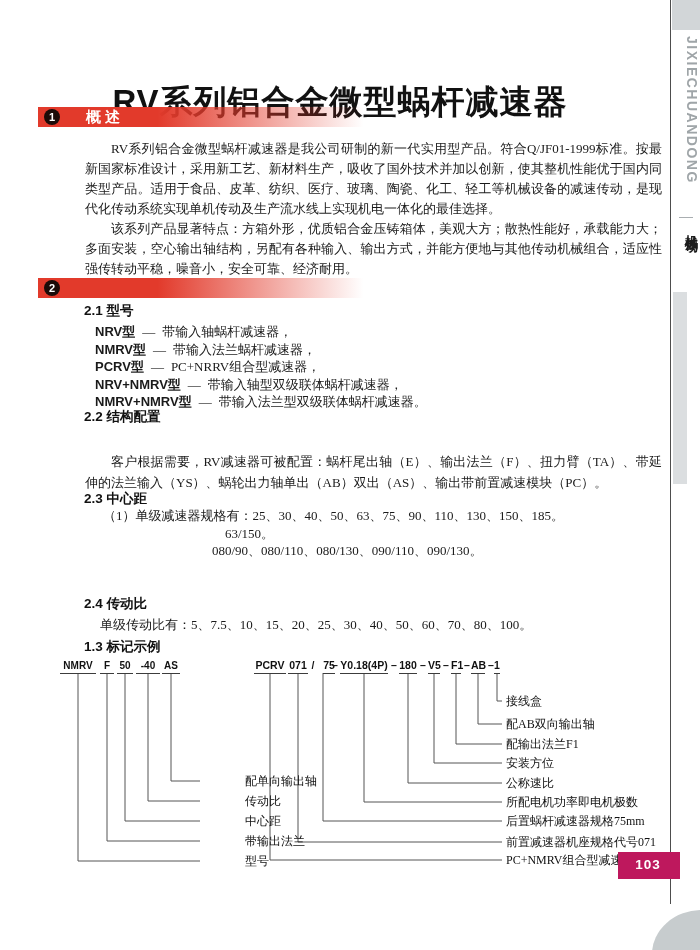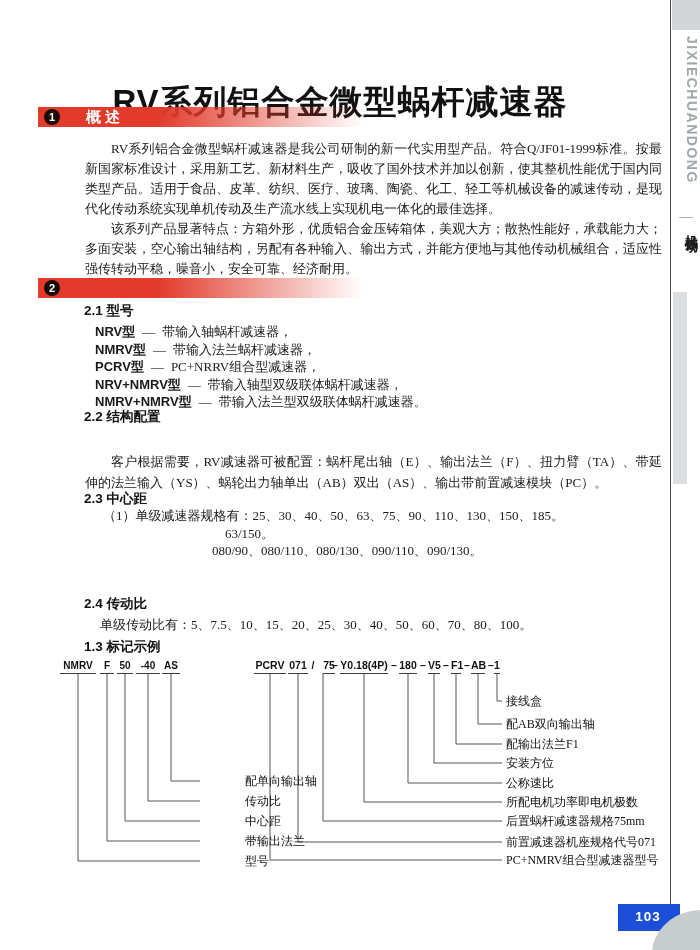--- a/index.html
+++ b/index.html
@@ -98,22 +98,22 @@
     letter-spacing:1.5px;color:#9fa5a8;text-align:left;
   }
   .v-sep{position:absolute;left:679px;top:217px;width:14px;height:1px;background:#a9aeb1;}
   .v-category{
     position:absolute;left:672px;top:224px;width:28px;height:70px;
     writing-mode:vertical-rl;font-size:13px;font-weight:600;color:#1d1d1d;letter-spacing:2px;
   }
   .side-strip{position:absolute;left:673px;top:292px;width:14px;height:192px;background:#dbdee0;}
   
   .page-badge{
-    position:absolute;left:618px;top:904px;width:62px;height:27px;
-    background:#1d4ed8;z-index:1;
+    position:absolute;left:618px;top:852px;width:62px;height:27px;
+    background:#be185d;z-index:1;
   }
   .page-badge .pnum{
     position:absolute;left:0;top:5px;width:60px;text-align:center;
     color:#fff;font-family:"Liberation Sans",sans-serif;font-weight:bold;
     font-size:13.5px;letter-spacing:1px;z-index:3;
   }
   .swoosh{
     position:absolute;left:652px;top:910px;width:100px;height:88px;
     border-radius:50%;background:#c7ccce;z-index:2;
   }

